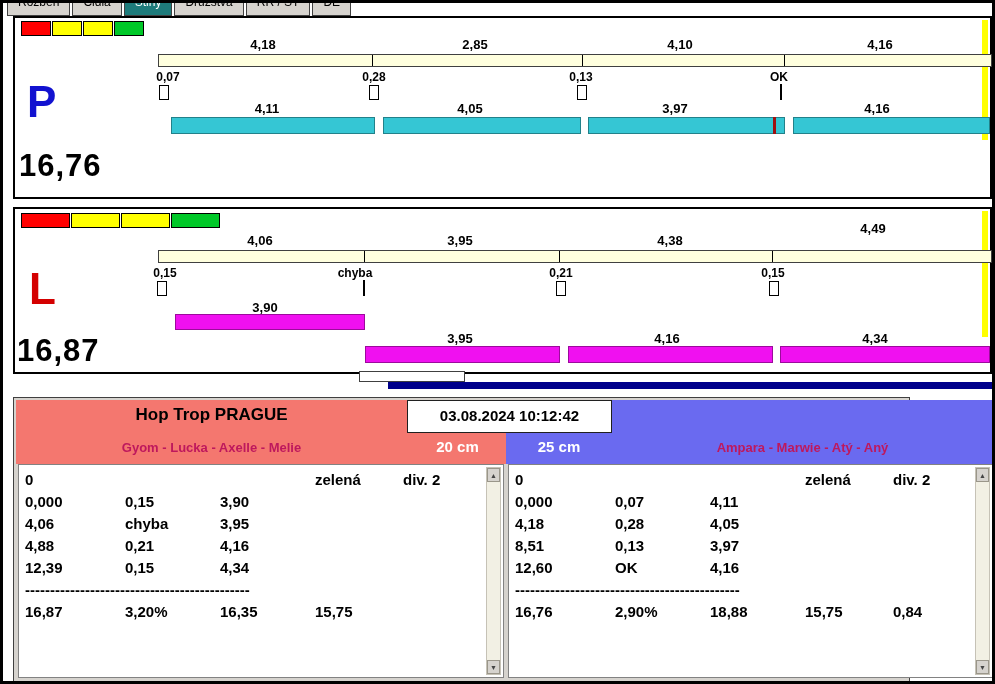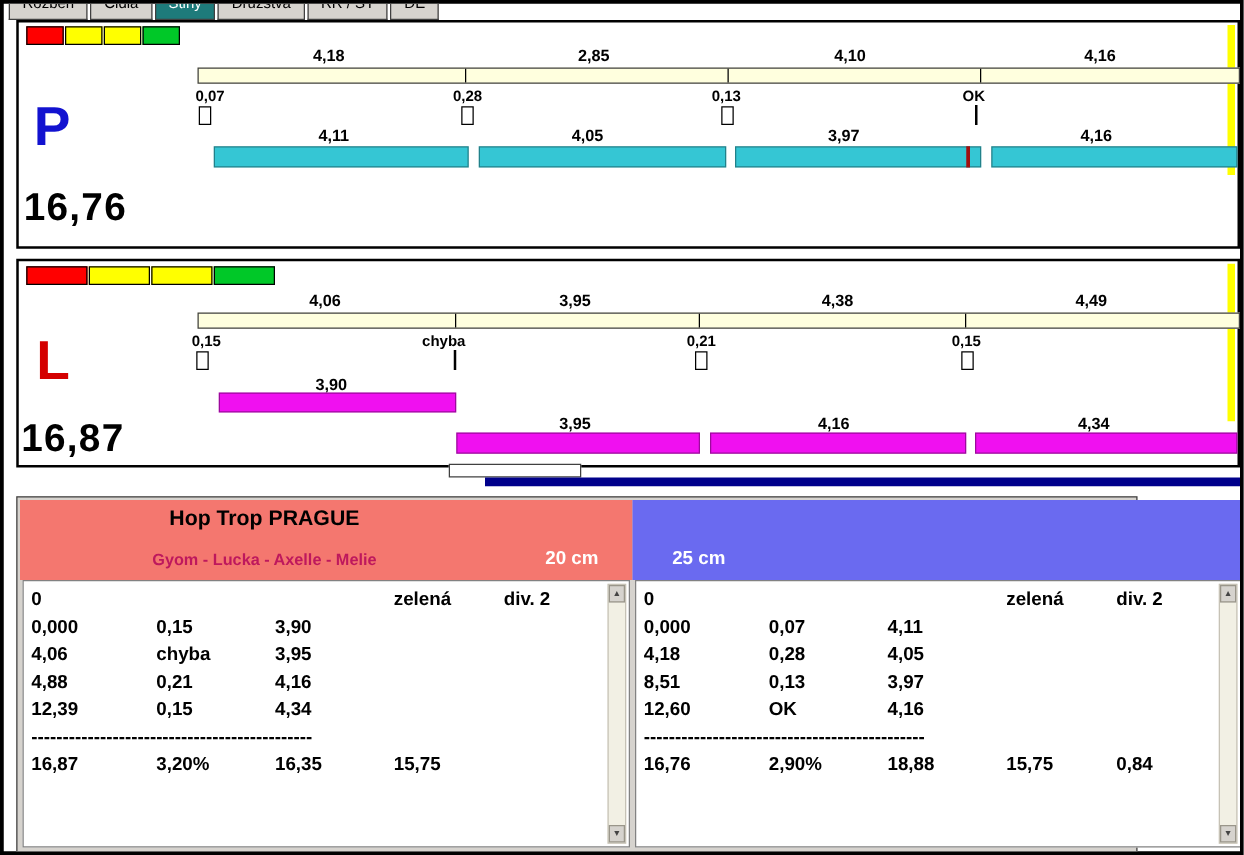--- a/index.html
+++ b/index.html
@@ -130,21 +130,21 @@
       <span class="light" style="width: 47px; background: rgb(255, 0, 0);"></span>
       <span class="light" style="width: 47px; background: rgb(255, 255, 0);"></span>
       <span class="light" style="width: 47px; background: rgb(255, 255, 0);"></span>
       <span class="light" style="width: 47px; background: rgb(0, 200, 40);"></span>
     </div>
     <span class="ystrip" style="height:126px;"></span>
 
     <span class="blab" style="left:245px;top:24px;">4,06</span>
     <span class="blab" style="left:445px;top:24px;">3,95</span>
     <span class="blab" style="left:655px;top:24px;">4,38</span>
-    <span class="blab" style="left:858px;top:24px;">4,49</span>
+    <span class="blab" style="left:858px;top:12px;">4,49</span>
 
     <div class="creambar" style="left:143px;top:41px;width:834px;">
       <i class="tick" style="left:205px;"></i>
       <i class="tick" style="left:400px;"></i>
       <i class="tick" style="left:613px;"></i>
     </div>
 
     <span class="clab" style="left:150px;top:57px;">0,15</span>
     <span class="clab" style="left:340px;top:57px;">chyba</span>
     <span class="clab" style="left:546px;top:57px;">0,21</span>
@@ -172,24 +172,26 @@
 
   <div class="gapbox"></div>
   <div class="navline"></div>
 
   <div class="board">
     <div class="accentbg" style="left: 2px; width: 490px; background: rgb(244, 119, 111);"></div>
     <div class="accentbg" style="left: 492px; width: 487px; background: rgb(106, 106, 240);"></div>
 
     <div class="team" style="left:2px;top:7px;width:391px;">Hop Trop PRAGUE</div>
 
+    <div class="timebox">03.08.2024 10:12:42</div>
 
     <div class="members" style="left:2px;top:42px;width:391px;">Gyom - Lucka - Axelle - Melie</div>
     <div class="hcat" style="left:395px;top:40px;width:97px;">20 cm</div>
     <div class="hcat" style="left:492px;top:40px;width:106px;">25 cm</div>
+    <div class="members" style="left:598px;top:42px;width:381px;">Ampara - Marwie - Atý - Aný</div>
 
     <div class="pane" style="left:4px;width:486px;">
       <div class="ptext">
           <div class="trow">
             <span>0</span>
             <span></span>
             <span></span>
             <span>zelená</span>
             <span>div. 2</span>
           </div>

